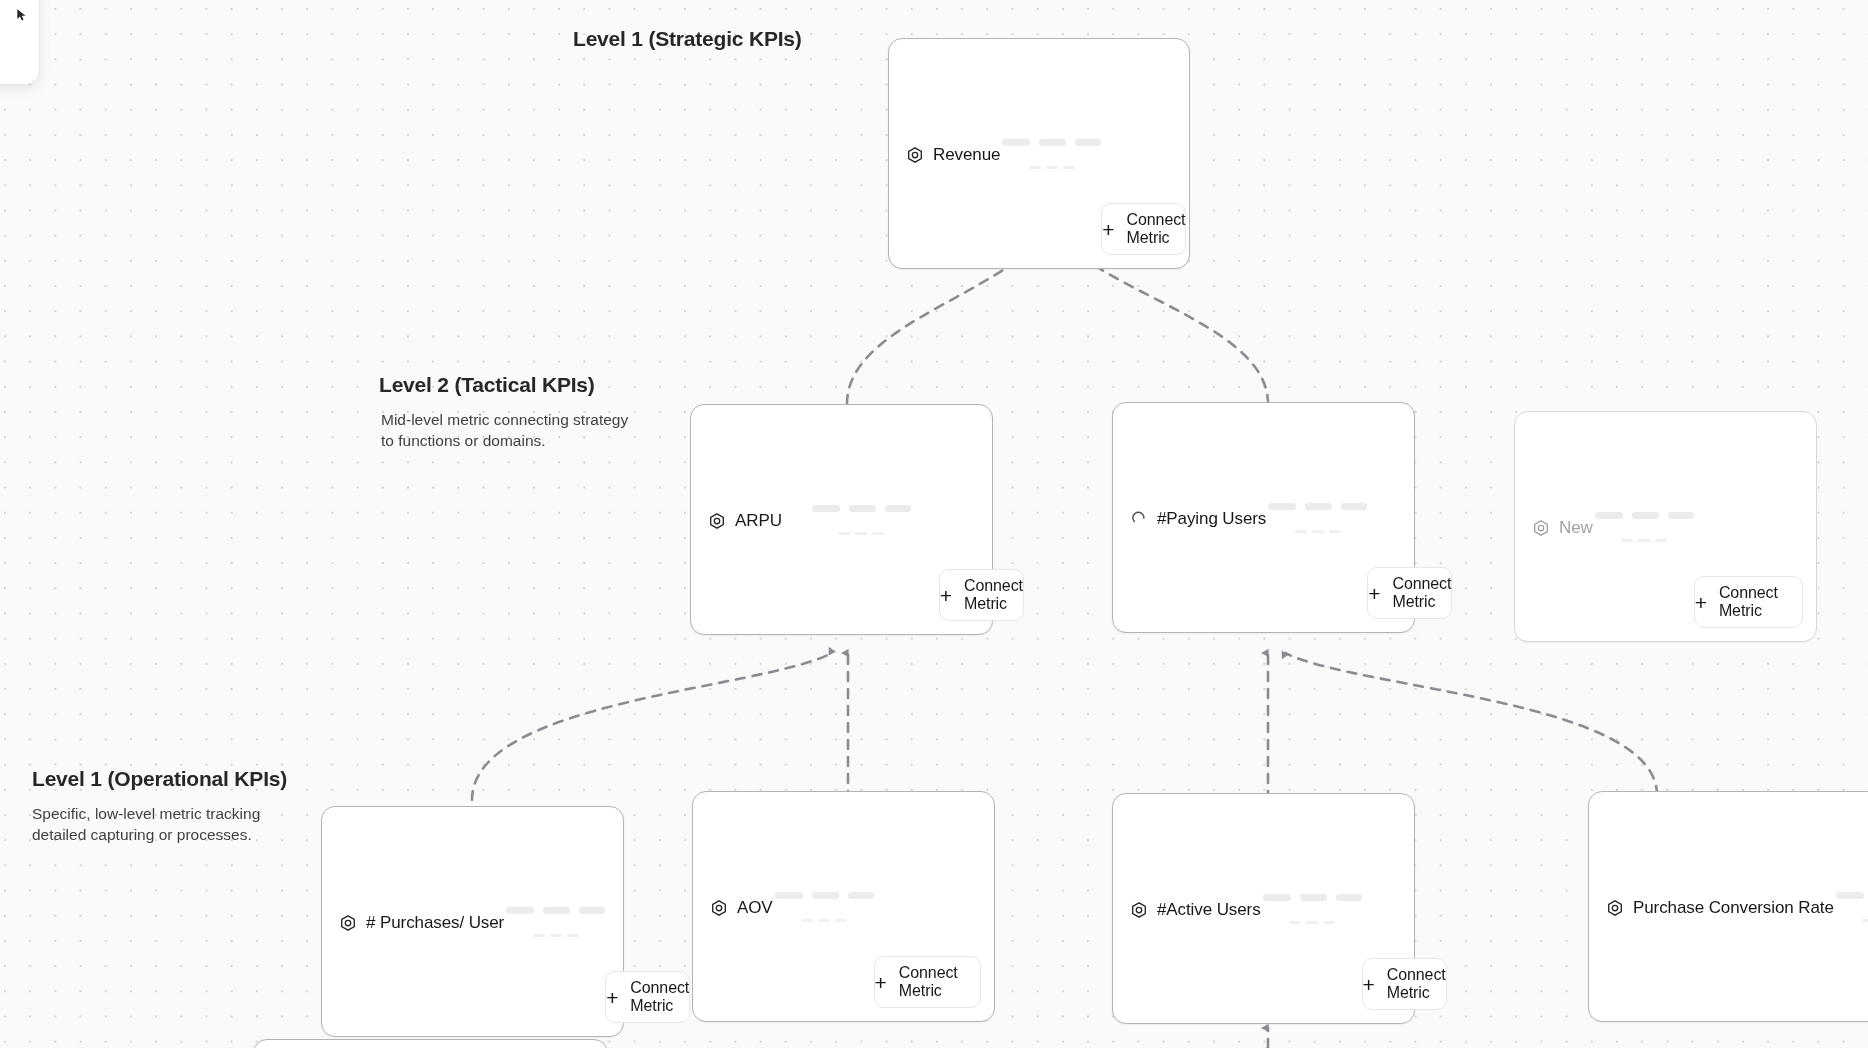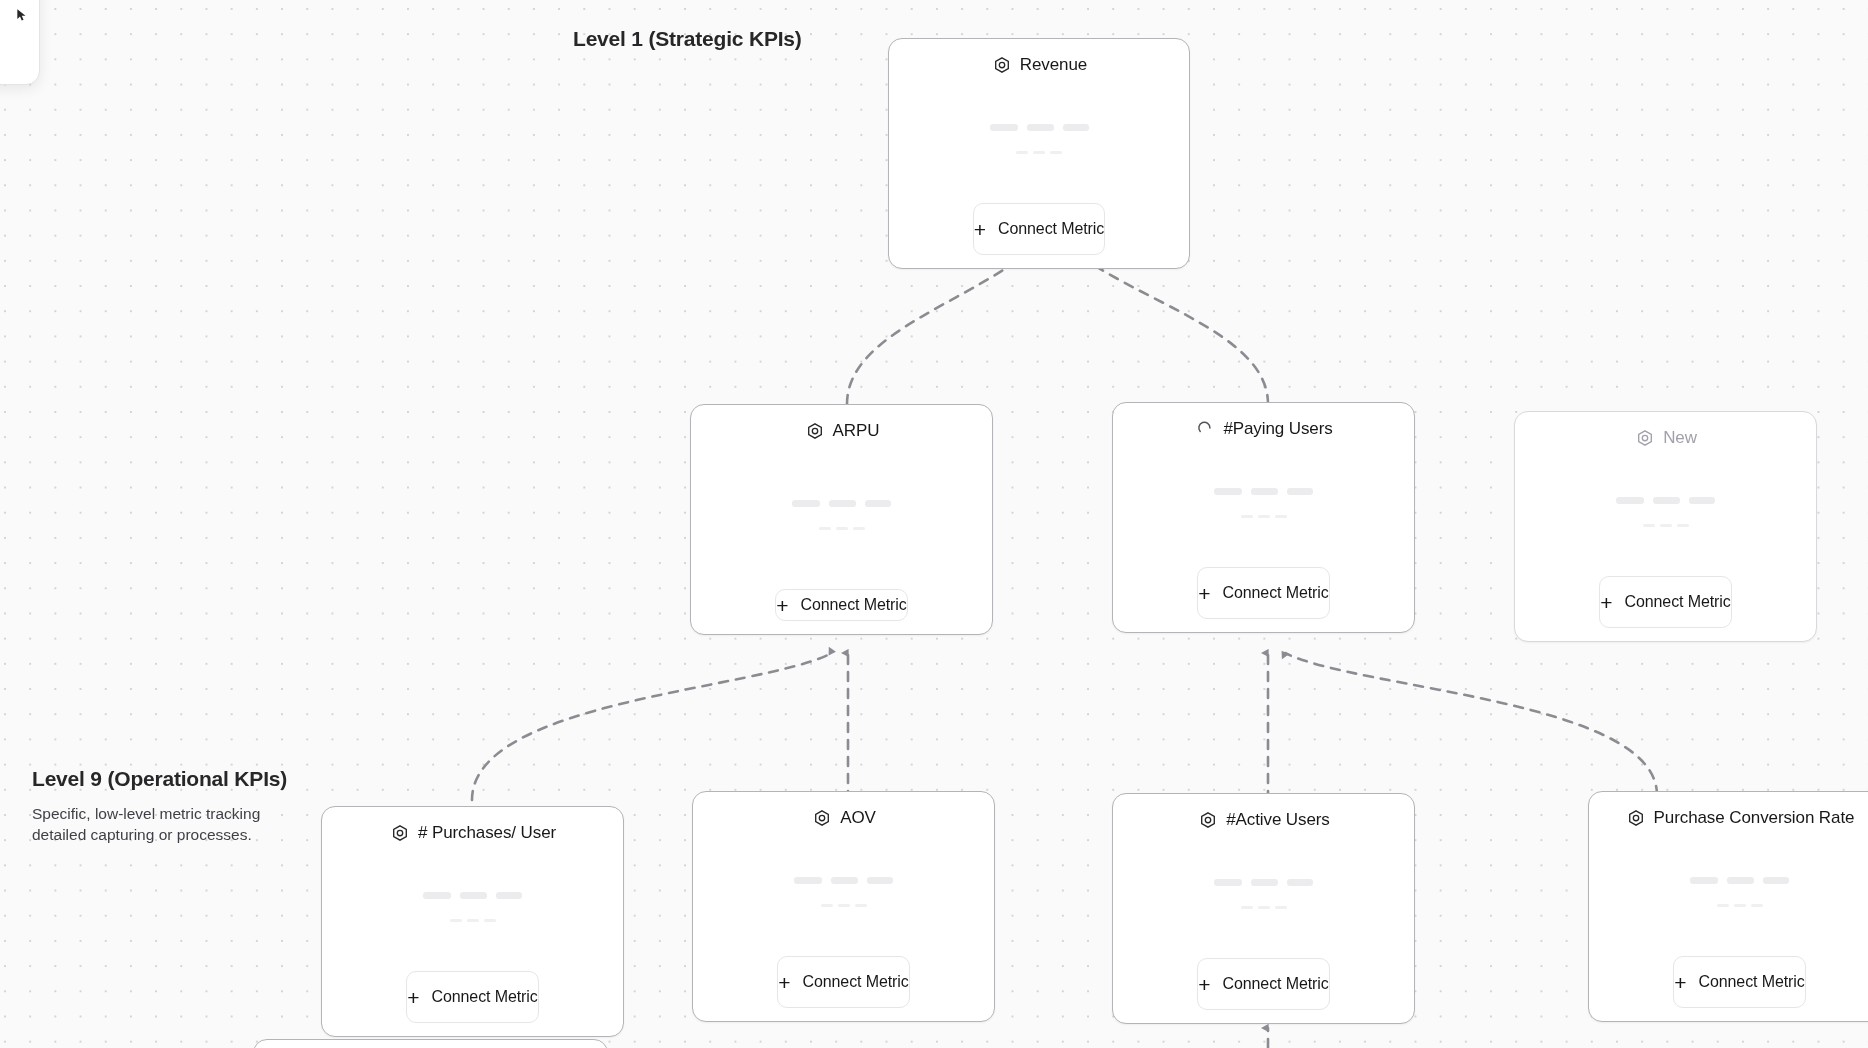--- a/index.html
+++ b/index.html
@@ -51,21 +51,21 @@
 
   
   .card {
     position: absolute;
     z-index: 3;
     background: #ffffff;
     border: 1px solid #b4b4b8;
     border-radius: 14px;
     box-shadow: 0 1px 2px rgba(0,0,0,0.05);
     display: flex;
-    flex-direction: column;
+    flex-direction: row;
     padding: 14px 13px 13px 13px;
     align-items: center;
   }
   .card.soft { border-color: #d9d9dd; }
 
   .card-head {
     display: flex;
     align-items: center;
     gap: 9px;
     padding: 2px 2px 0 4px;
@@ -173,23 +173,27 @@
 
     <g fill="none" stroke="#8b8b92" stroke-width="2.6" stroke-dasharray="9 8" stroke-linecap="round">
       <path d="M1268 1048 L1268 1028" marker-end="url(#arrowUp)"></path>
     </g>
   </svg>
 
   <div class="level-group" style="left:573px; top:27px;">
     <div class="level-title">Level 1 (Strategic KPIs)</div>
   </div>
 
+  <div class="level-group" style="left:379px; top:373px;">
+    <div class="level-title">Level 2 (Tactical KPIs)</div>
+    <div class="level-desc indent">Mid-level metric connecting strategy to functions or domains.</div>
+  </div>
 
   <div class="level-group" style="left:32px; top:767px;">
-    <div class="level-title">Level 9 (Operational KPIs)</div>
+    <div class="level-title">Level 1 (Operational KPIs)</div>
     <div class="level-desc">Specific, low-level metric tracking detailed capturing or processes.</div>
   </div>
 
   <div class="card" style="left:888px; top:38px; width:302px; height:231px;">
     <div class="card-head">
       <span class="card-icon">
         <svg width="18" height="18" viewBox="0 0 24 24" fill="none" stroke="#27272a" stroke-width="1.8">
           <path d="M12 2.4 L20.4 7.2 L20.4 16.8 L12 21.6 L3.6 16.8 L3.6 7.2 Z"></path>
           <circle cx="12" cy="12" r="3.6"></circle>
         </svg>

